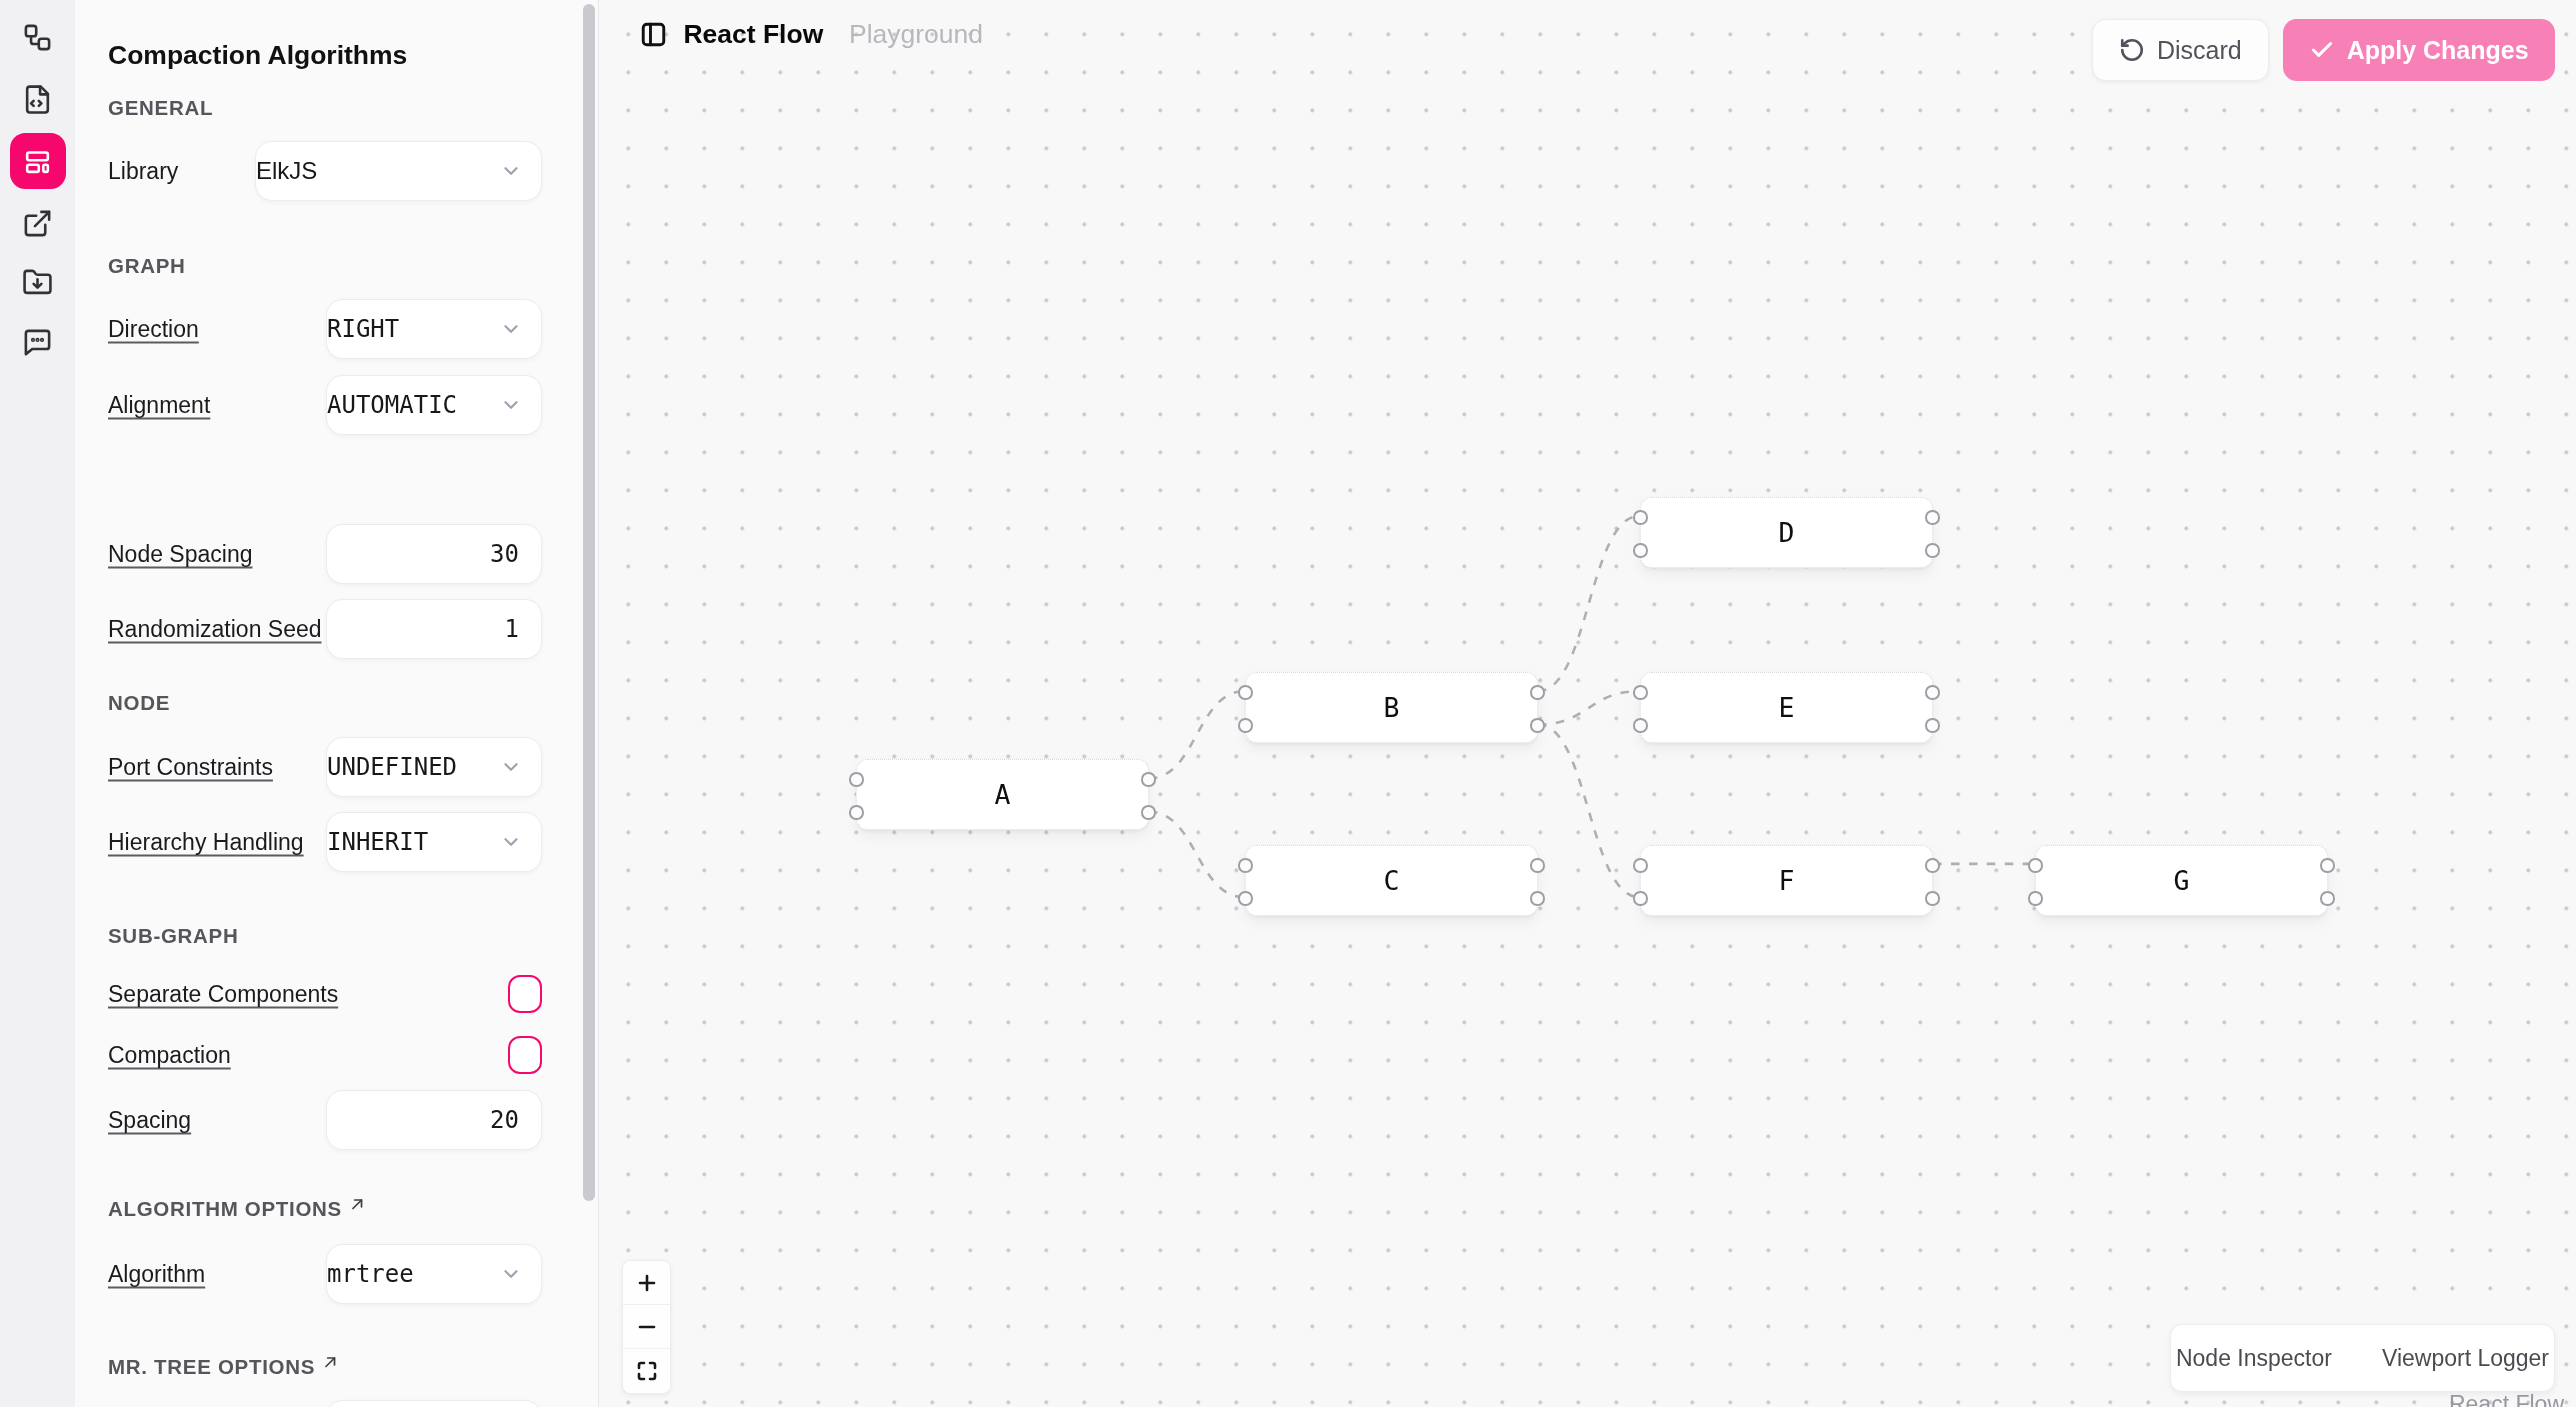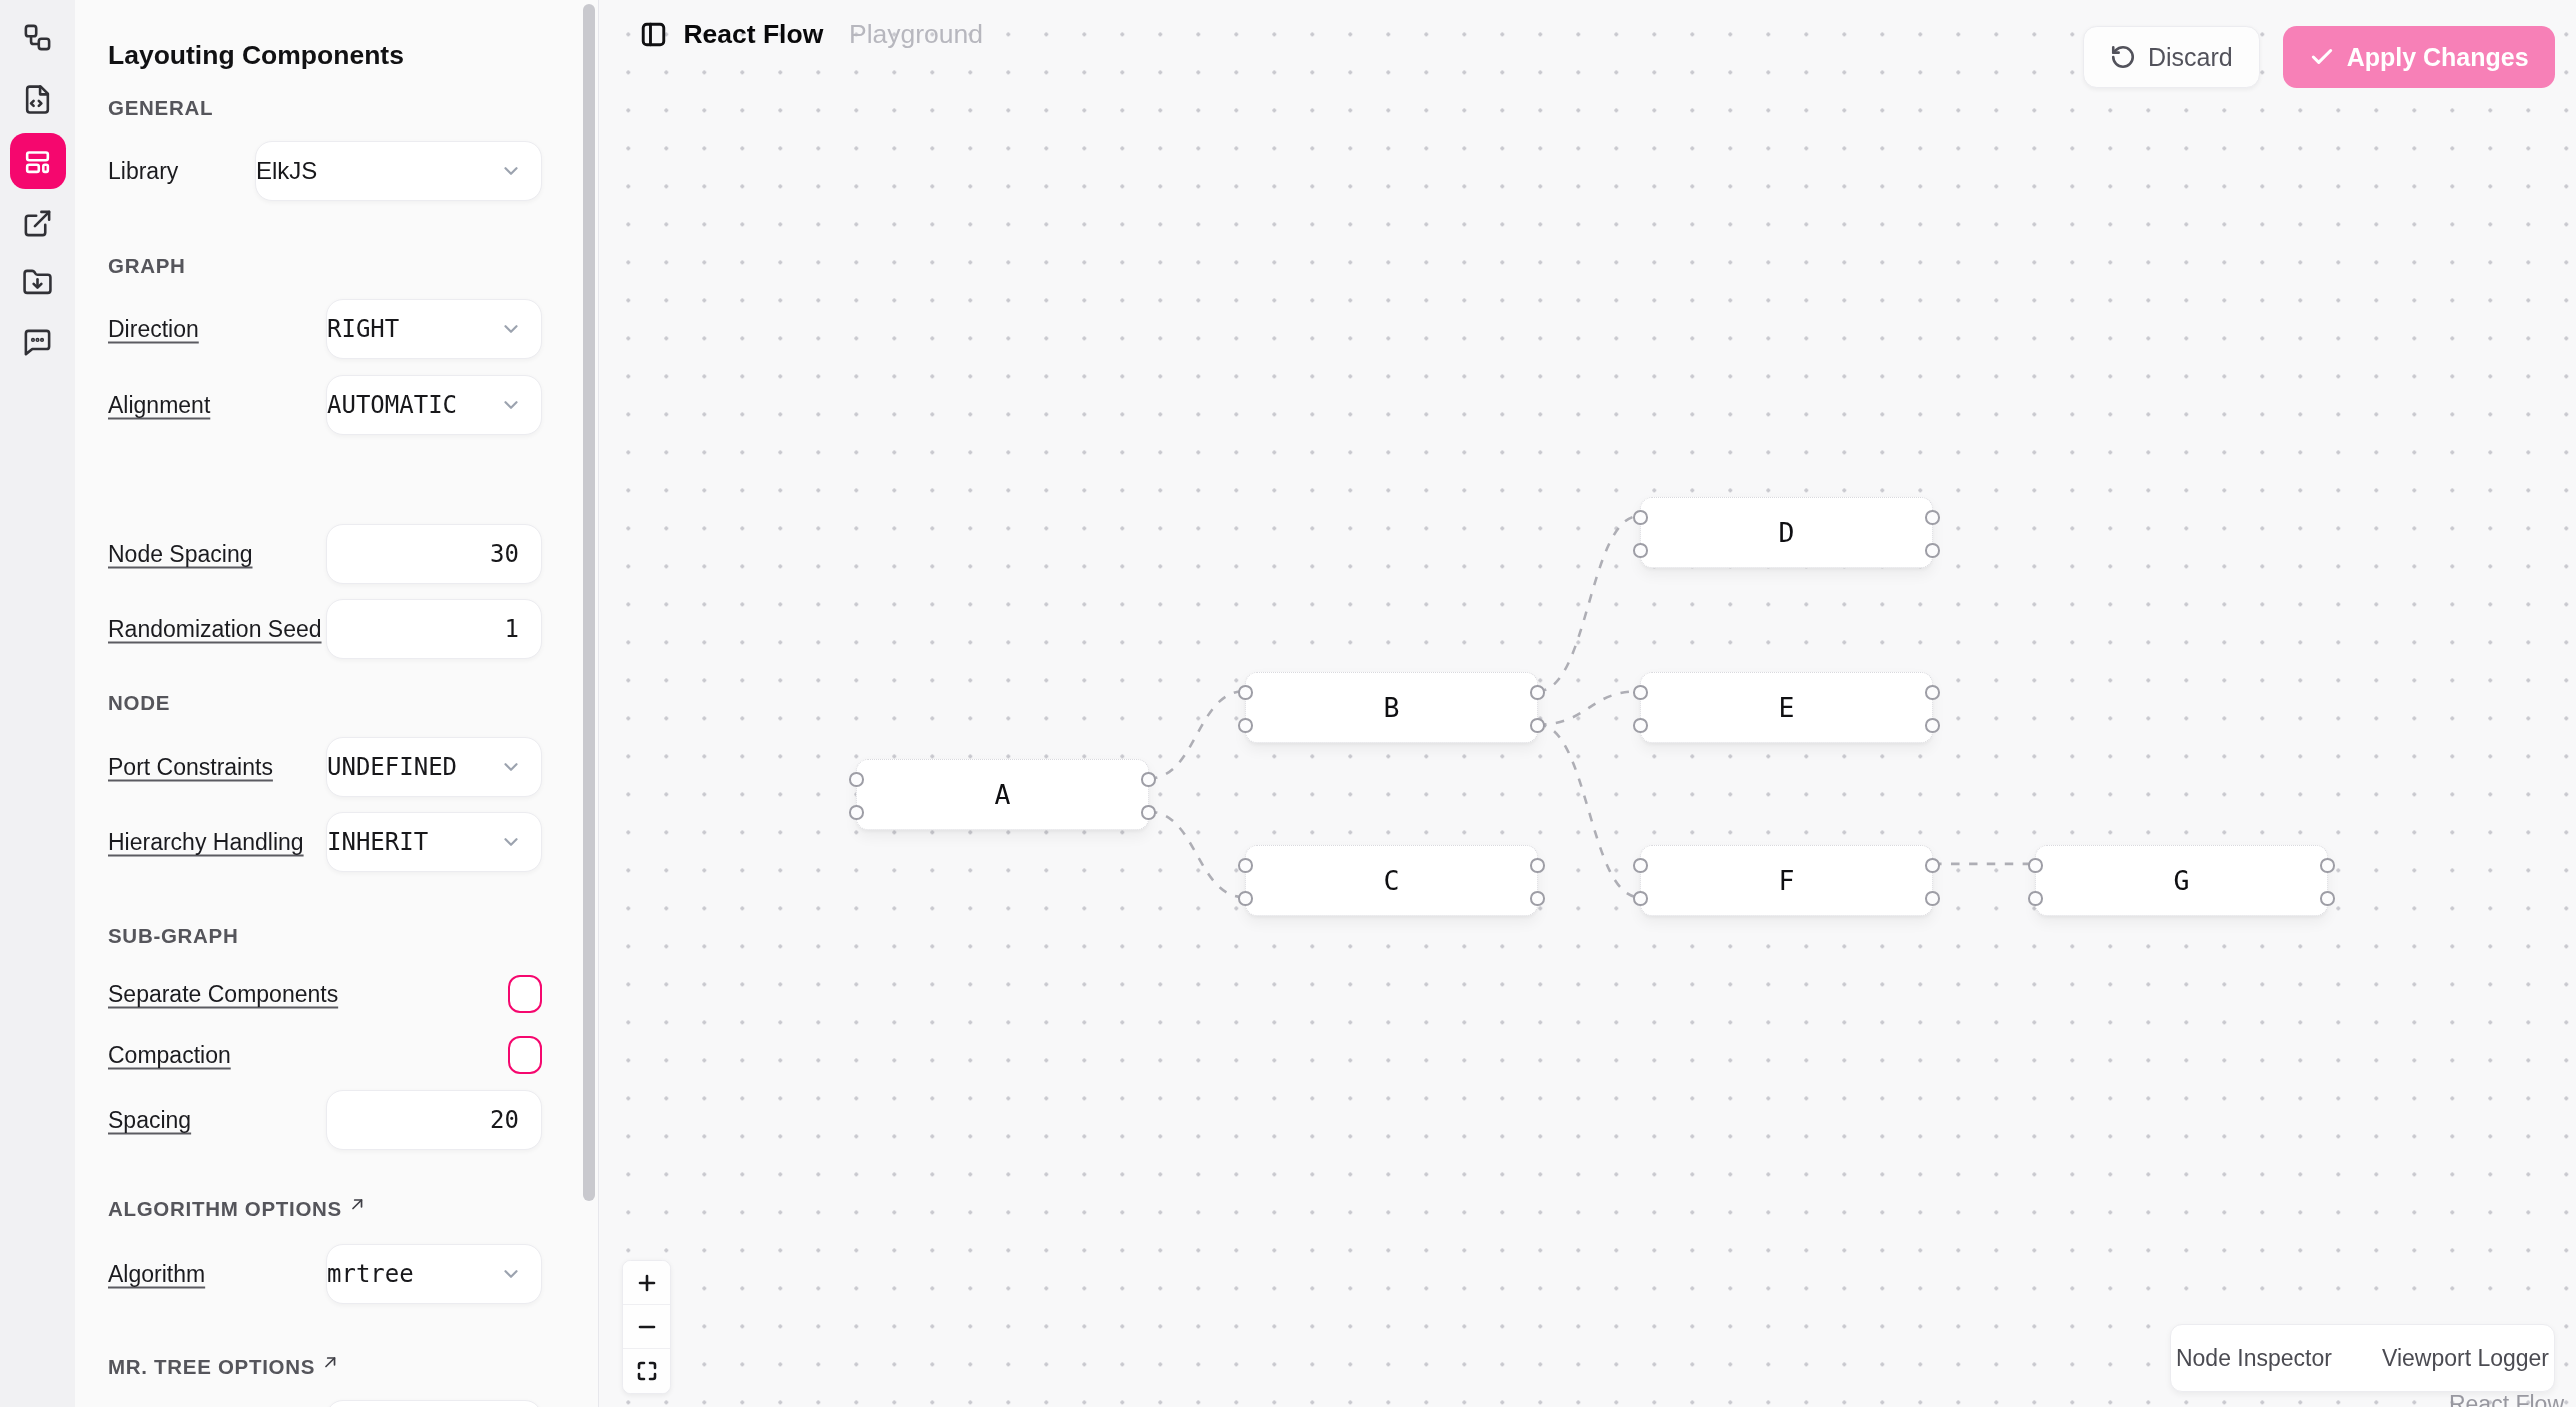--- a/index.html
+++ b/index.html
@@ -47,21 +47,21 @@
   
   #canvas{position:absolute;left:599px;top:0;width:1977px;height:1408px;background:#f8f8f9;
           background-image:radial-gradient(circle,#c9c9cf 2.1px,transparent 2.1px);
           background-size:38px 38px;background-position:10.3px 15.4px;overflow:hidden;}
   #flow-header{position:absolute;left:40px;top:19px;display:flex;align-items:center;gap:15.4px;z-index:6;}
   #flow-header svg{width:29px;height:29px;stroke:#111113;stroke-width:2.4;fill:none;
                    stroke-linecap:round;stroke-linejoin:round;cursor:pointer;}
   #flow-title{font-size:26.5px;color:#09090b;font-weight:700;}
   #flow-subtitle{font-size:26.5px;color:#b7b7be;font-weight:500;margin-left:10.3px;}
 
-  #action-bar{position:absolute;right:21.4px;top:26px;display:flex;gap:17px;z-index:6;}
+  #action-bar{position:absolute;right:21.4px;top:19px;display:flex;gap:8px;z-index:6;}
   .btn{height:62px;border-radius:13.7px;display:flex;align-items:center;gap:12px;padding:0 26px;
        font-size:25px;cursor:pointer;box-sizing:border-box;}
   #discard-btn{background:#fdfdfd;border:0.9px solid #ececf0;color:#52525b;font-weight:500;
                box-shadow:0 1.7px 4.3px rgba(0,0,0,0.05);}
   #discard-btn svg{width:26px;height:26px;stroke:#52525b;stroke-width:2.4;fill:none;
                    stroke-linecap:round;stroke-linejoin:round;}
   #apply-btn{background:#f780b7;color:#ffffff;font-weight:600;border:none;margin-left:6px;}
   #apply-btn svg{width:26px;height:26px;stroke:#ffffff;stroke-width:2.8;fill:none;
                  stroke-linecap:round;stroke-linejoin:round;}
 
@@ -137,21 +137,21 @@
       <svg viewBox="0 0 24 24">
         <path d="M21 15a2 2 0 0 1-2 2H8l-5 4V5a2 2 0 0 1 2-2h14a2 2 0 0 1 2 2z"></path>
         <circle cx="8.5" cy="10" r="0.6"></circle>
           <circle cx="12" cy="10" r="0.6"></circle>
           <circle cx="15.5" cy="10" r="0.6"></circle>
       </svg>
     </div>
   </nav>
 
   <aside id="panel">
-    <h1 id="panel-title">Layouting Components</h1>
+    <h1 id="panel-title">Compaction Algorithms</h1>
 
     <div class="section-header" style="top:96px">
       <span>GENERAL</span>
     </div>
     <div class="row" style="top:141px">
       <span class="lbl plain">Library</span>
       <div class="control wide">
         <span class="val">ElkJS</span>
         <svg class="chev" viewBox="0 0 24 24">
             <path d="m6 9 6 6 6-6"></path>

